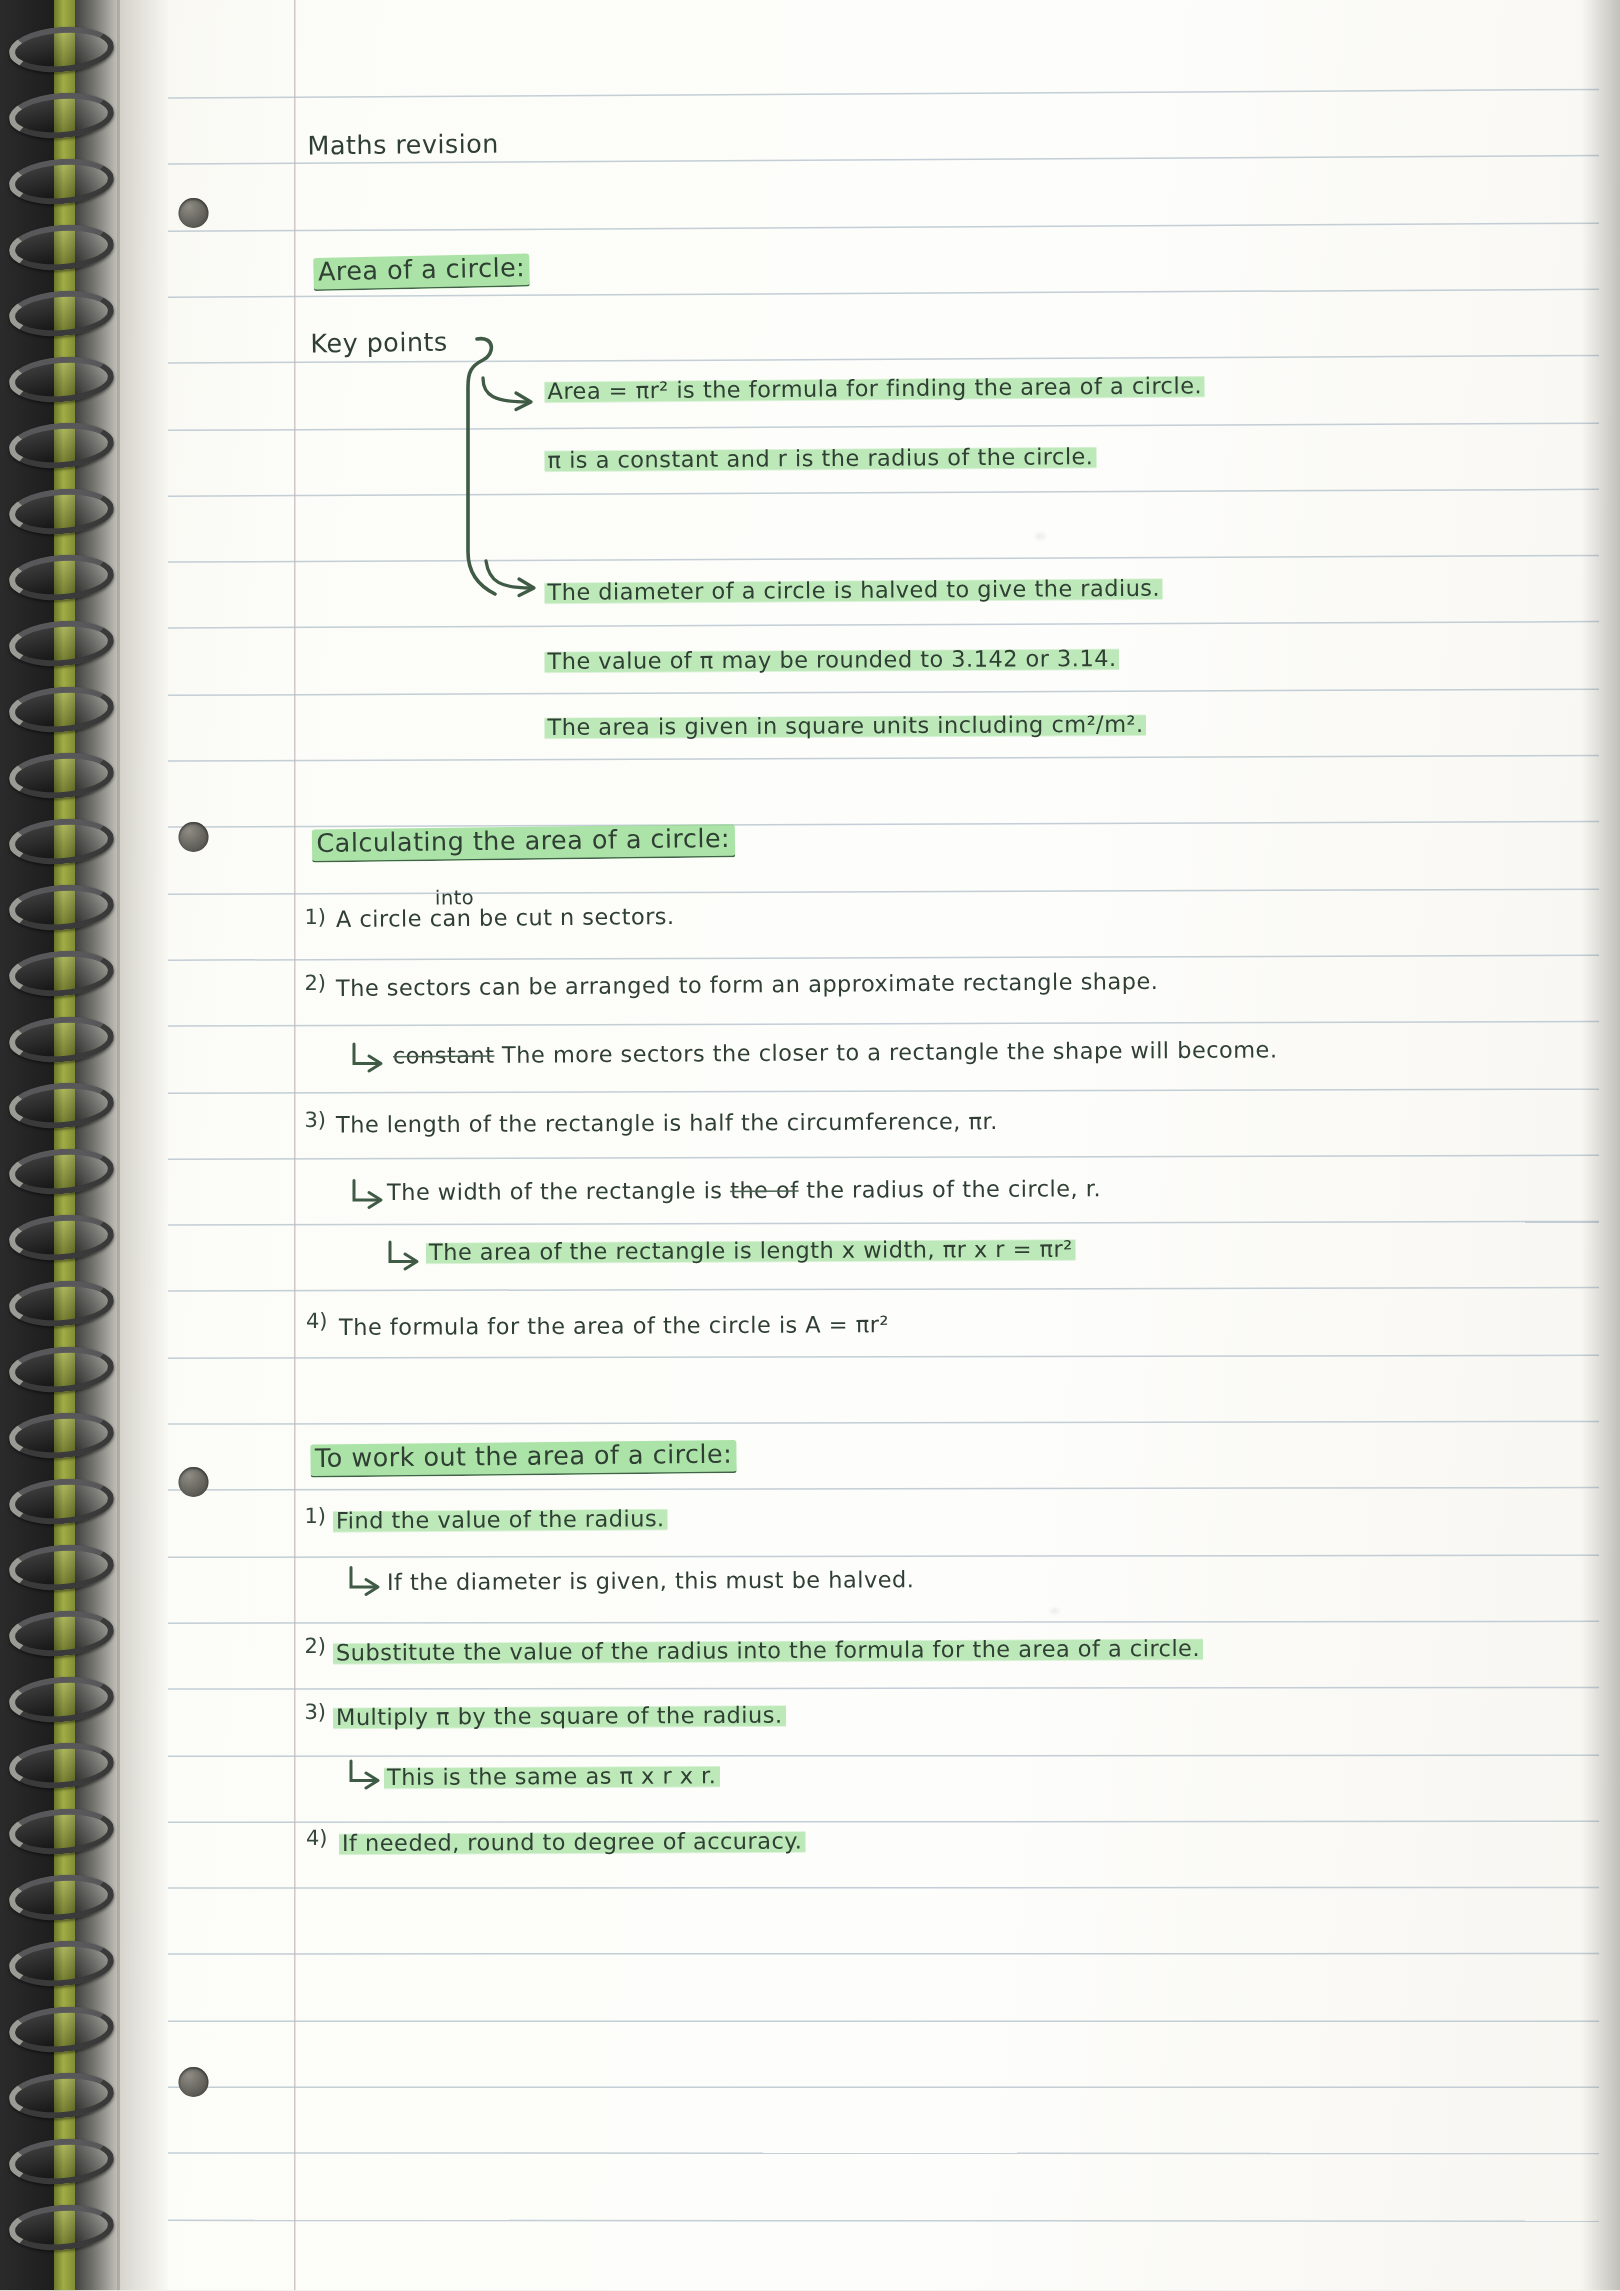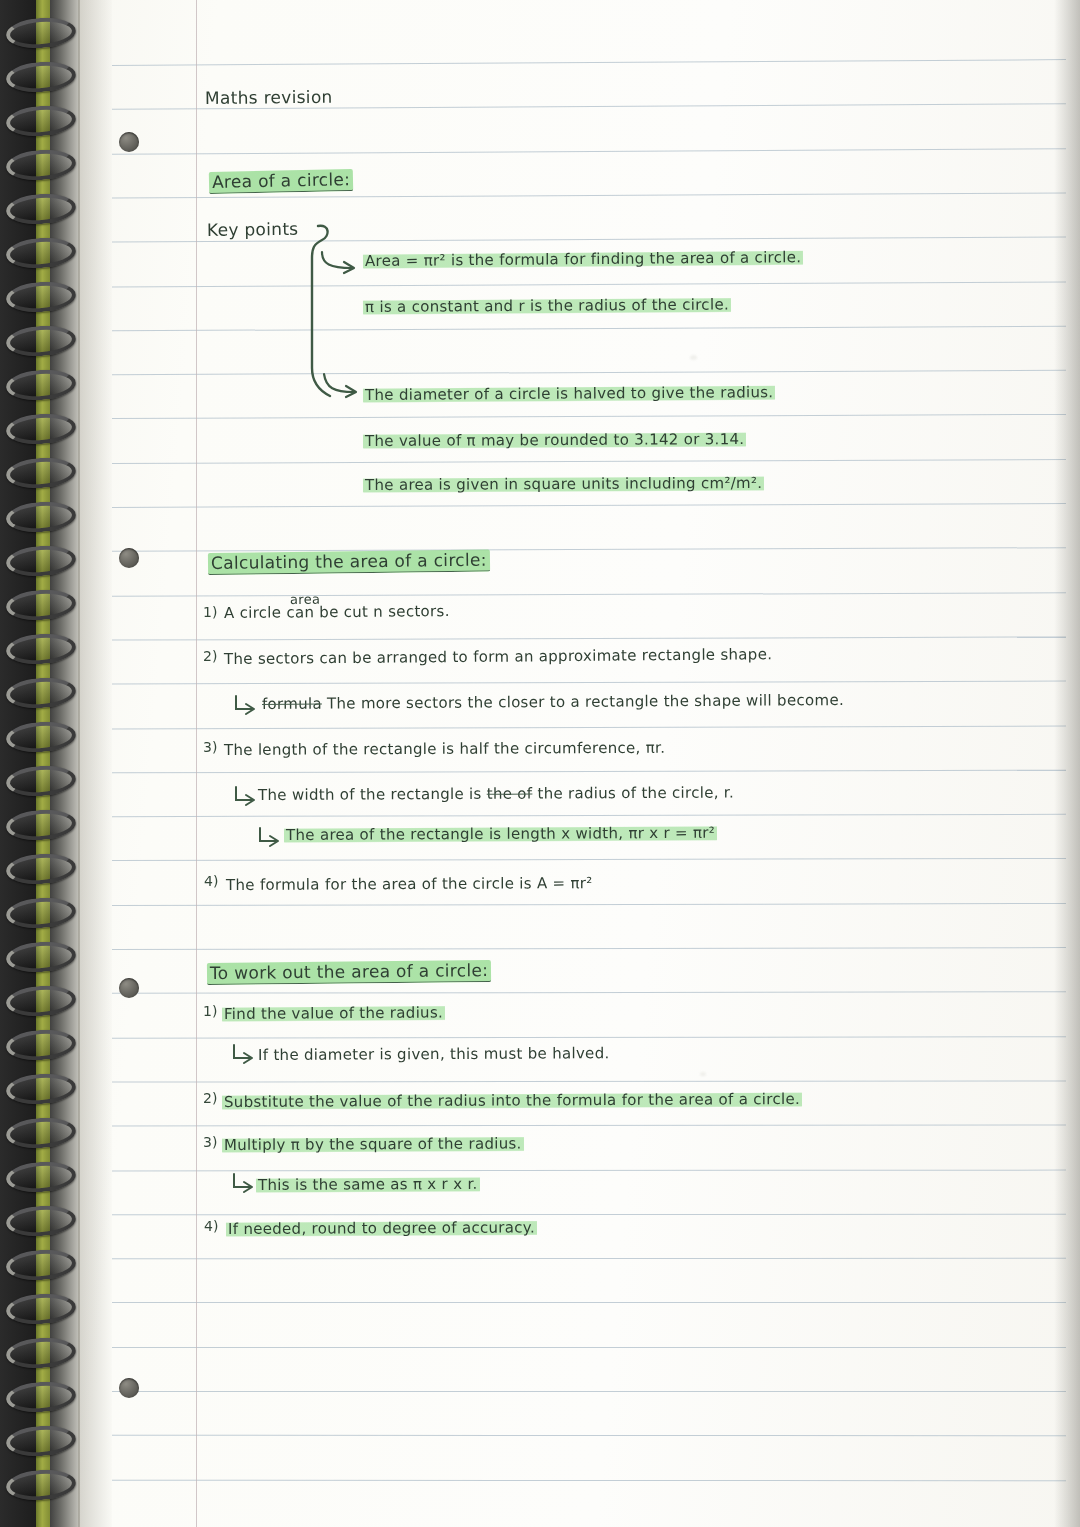--- a/index.html
+++ b/index.html
@@ -259,32 +259,32 @@
   </div>
   <div class="hw" style="left:363px; top:476px; transform:rotate(-0.3deg);">
     <span class="hl">The area is given in square units including cm²/m².</span>
   </div>
 
   <div class="hw big" style="left:208px; top:553px; transform:rotate(-0.7deg);">
     <span class="hl-strong underline">Calculating the area of a circle:</span>
   </div>
 
   <div class="num" style="left:203px; top:604px;">1)</div>
-  <div class="hw xs" style="left:290px; top:592px; transform:rotate(-0.6deg);">area</div>
+  <div class="hw xs" style="left:290px; top:592px; transform:rotate(-0.6deg);">into</div>
   <div class="hw" style="left:224px; top:604px; transform:rotate(-0.5deg);">A circle can be cut n sectors.</div>
 
   <div class="num" style="left:203px; top:648px;">2)</div>
   <div class="hw" style="left:224px; top:650px; transform:rotate(-0.5deg);">The sectors can be arranged to form an approximate rectangle shape.</div>
 
   <svg class="arrow-svg" style="left:232px; top:694px;" width="26" height="24" viewBox="0 0 26 24">
     <path d="M4,2 L4,15 L20,15" fill="none" stroke="#3f5a45" stroke-width="2" stroke-linecap="round"></path>
     <path d="M14,10 L22,15 L14,20" fill="none" stroke="#3f5a45" stroke-width="2" stroke-linecap="round" stroke-linejoin="round"></path>
   </svg>
   <div class="hw" style="left:262px; top:695px; transform:rotate(-0.4deg);">
-    <span class="strike">formula</span>
+    <span class="strike">constant</span>
     <span>The more sectors the closer to a rectangle the shape will become.</span>
   </div>
 
   <div class="num" style="left:203px; top:739px;">3)</div>
   <div class="hw" style="left:224px; top:741px; transform:rotate(-0.3deg);">The length of the rectangle is half the circumference, πr.</div>
 
   <svg class="arrow-svg" style="left:232px; top:785px;" width="26" height="24" viewBox="0 0 26 24">
     <path d="M4,2 L4,15 L20,15" fill="none" stroke="#3f5a45" stroke-width="2" stroke-linecap="round"></path>
     <path d="M14,10 L22,15 L14,20" fill="none" stroke="#3f5a45" stroke-width="2" stroke-linecap="round" stroke-linejoin="round"></path>
   </svg>

